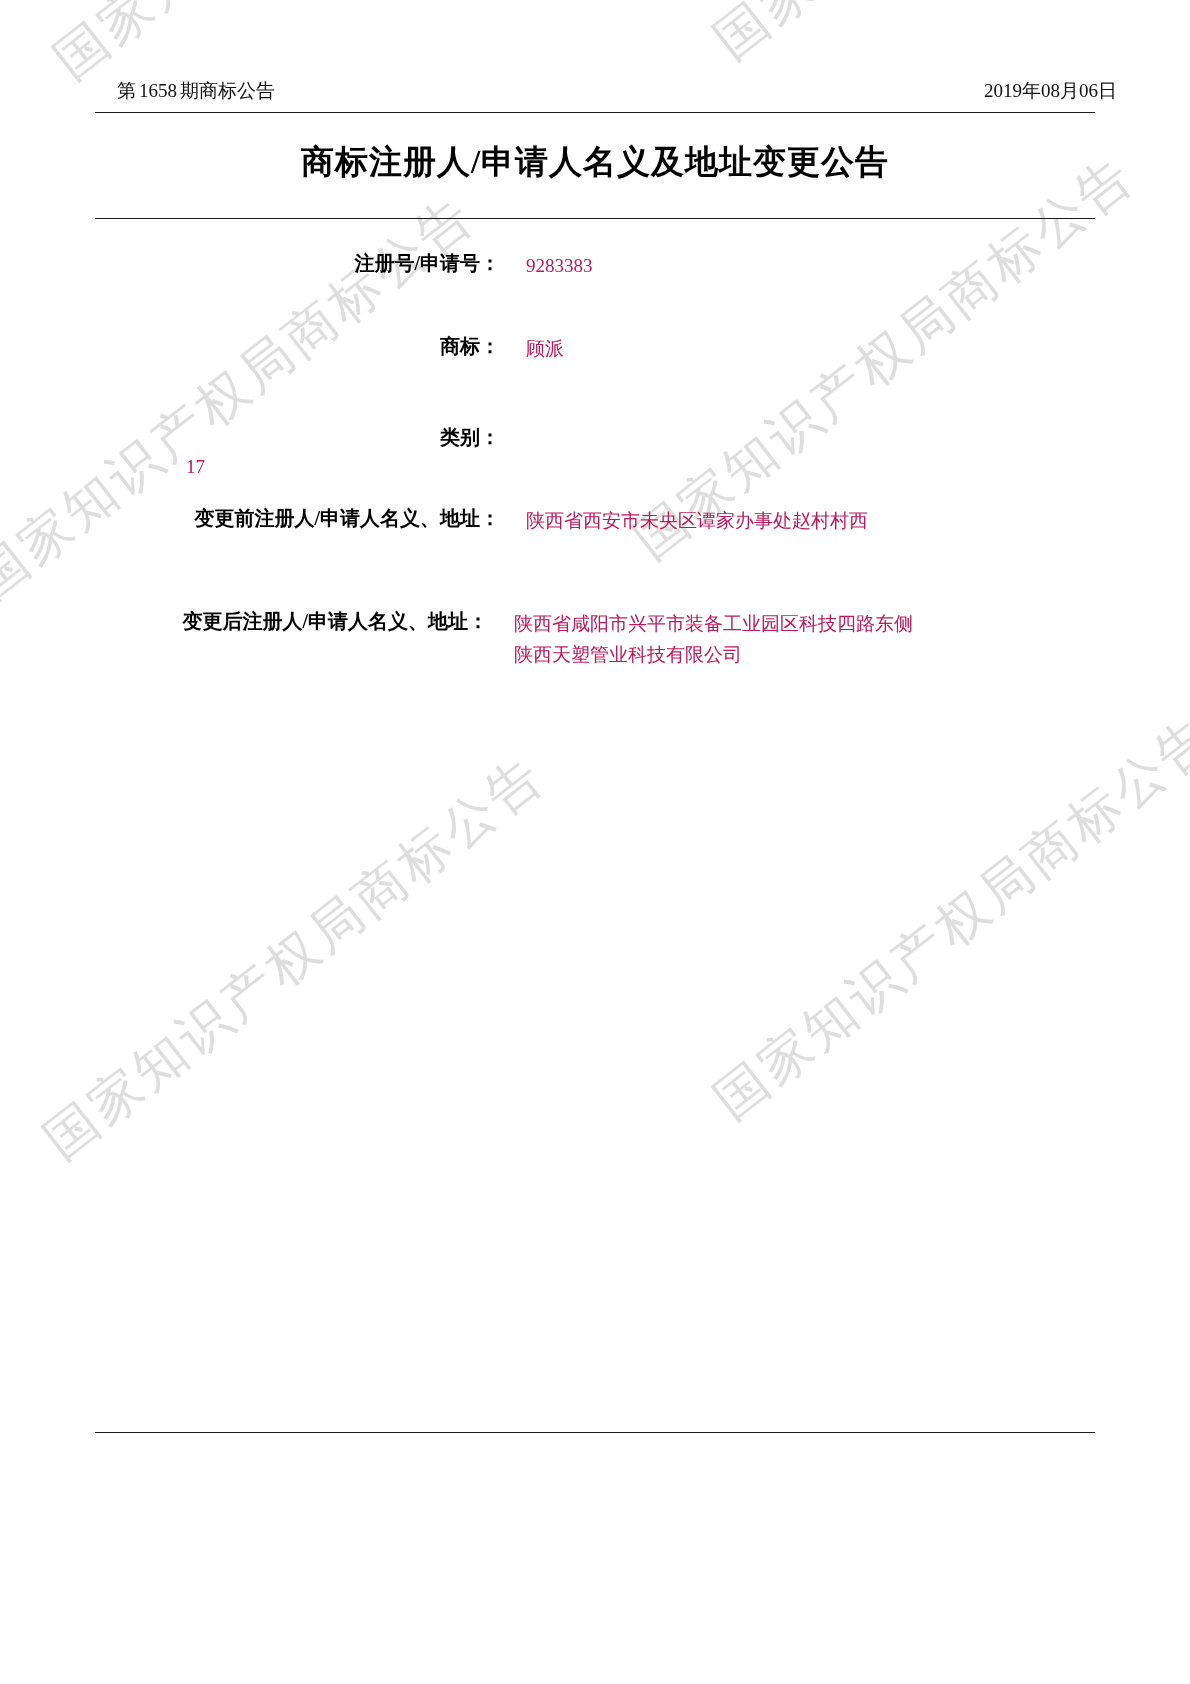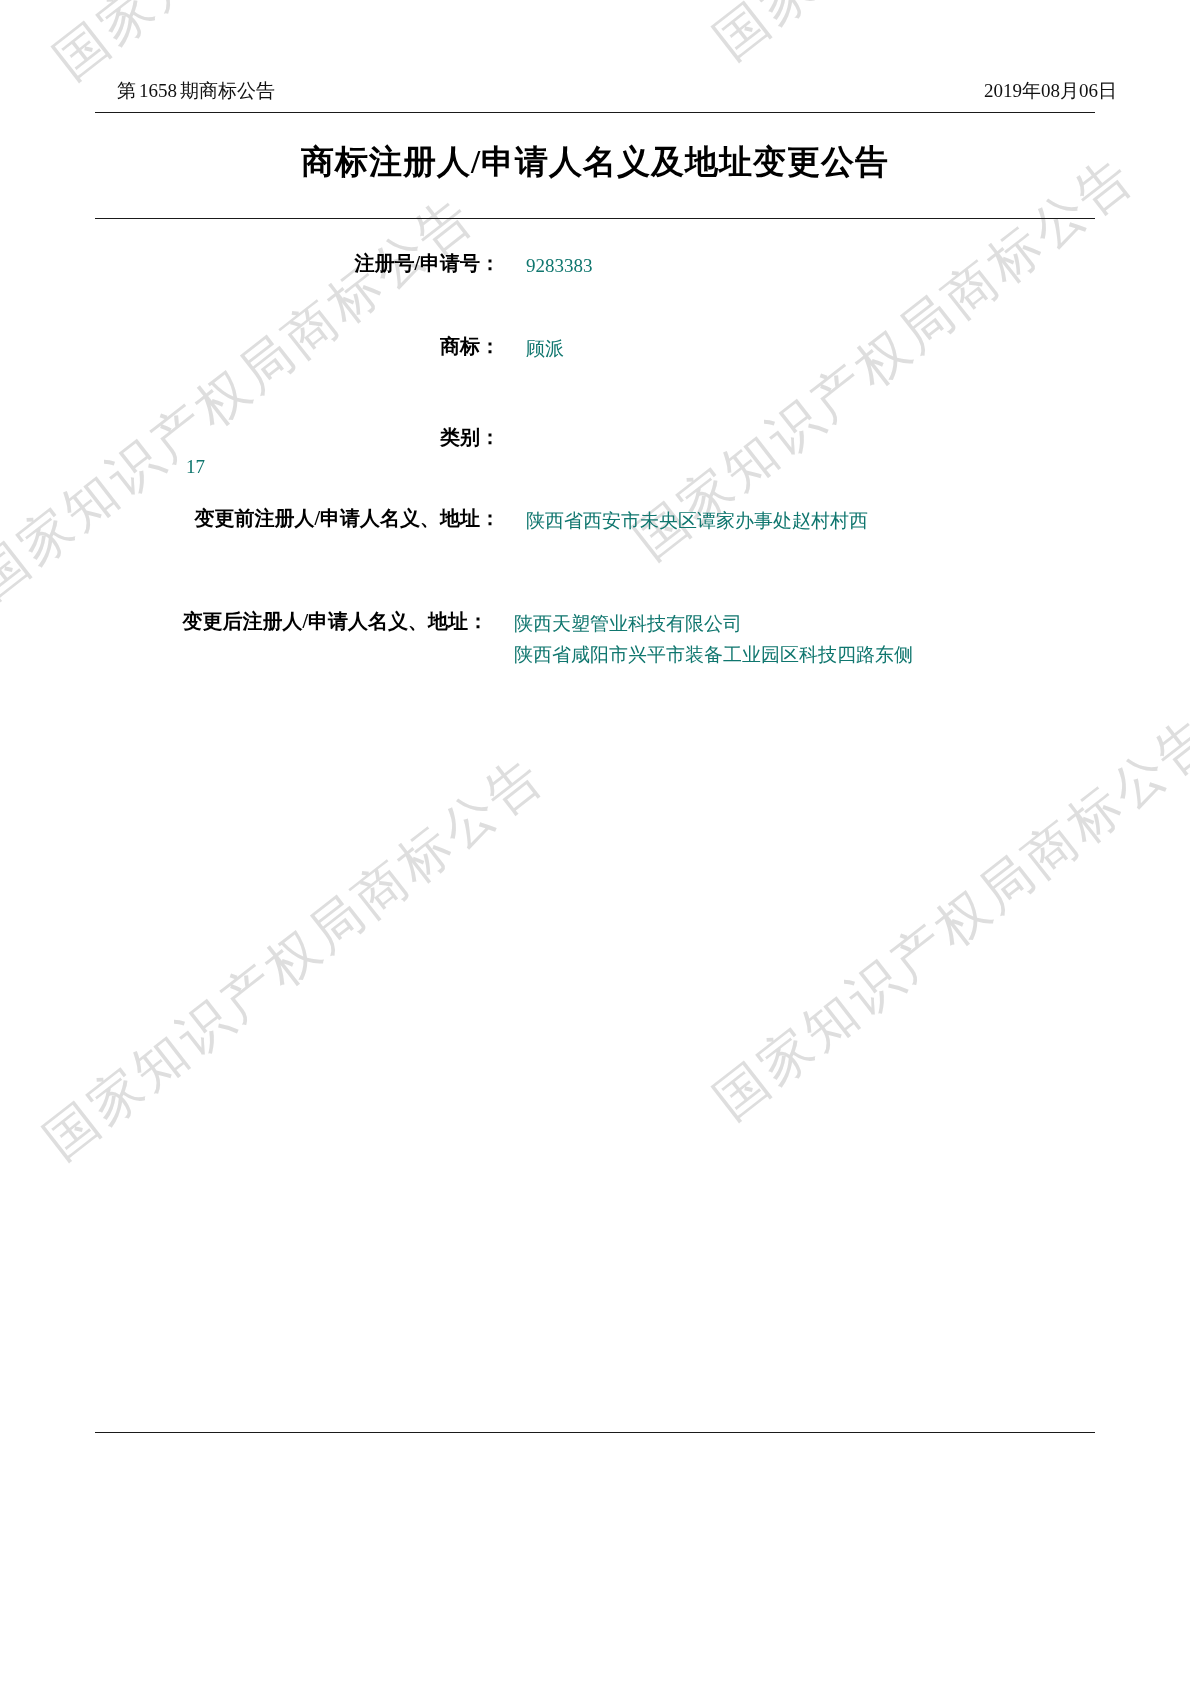--- a/index.html
+++ b/index.html
@@ -93,21 +93,21 @@
   .field .label {
     text-align: right;
     font-size: 20px;
     font-weight: bold;
     color: #000;
     white-space: nowrap;
   }
   .field .value {
     font-size: 19px;
     font-weight: normal;
-    color: #0f766e;
+    color: #be185d;
     margin-left: 26px;
     line-height: 1.65;
   }
   .field .value.num {
     font-family: "Liberation Serif", serif;
   }
 
   #field-regno  { left: 160px; top: 250px; width: 900px; }
   #field-regno .label { width: 340px; }
   #field-mark   { left: 160px; top: 333px; width: 900px; }
@@ -164,21 +164,21 @@
     </div>
 
     <div class="field" id="field-before">
       <div class="label">变更前注册人/申请人名义、地址：</div>
       <div class="value">陕西省西安市未央区谭家办事处赵村村西</div>
     </div>
 
     <div class="field" id="field-after">
       <div class="label">变更后注册人/申请人名义、地址：</div>
       <div class="value">
+        <span class="value-line">陕西省咸阳市兴平市装备工业园区科技四路东侧</span>
         <span class="value-line">陕西天塑管业科技有限公司</span>
-        <span class="value-line">陕西省咸阳市兴平市装备工业园区科技四路东侧</span>
       </div>
     </div>
 
     <div class="rule" id="rule-bottom"></div>
 
   </div>
 </div>
 
 </body></html>

